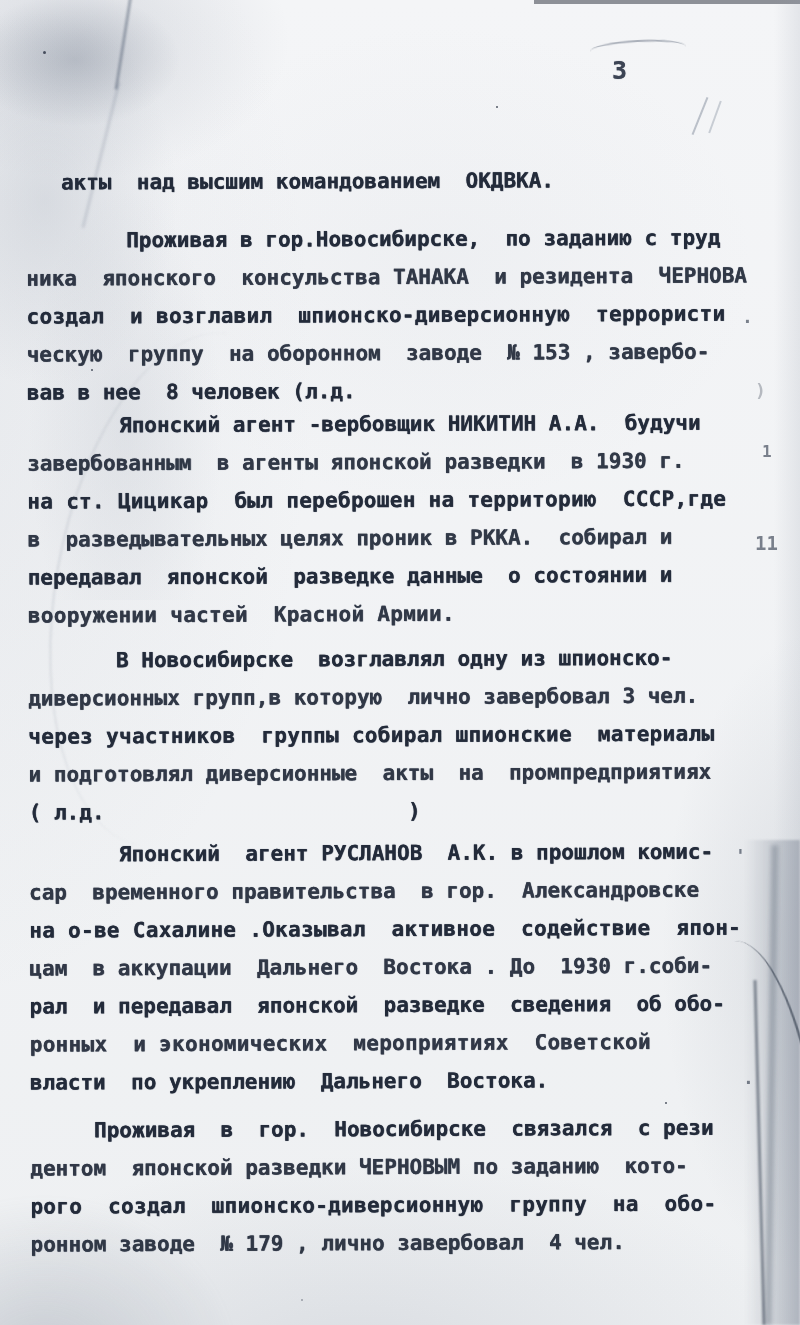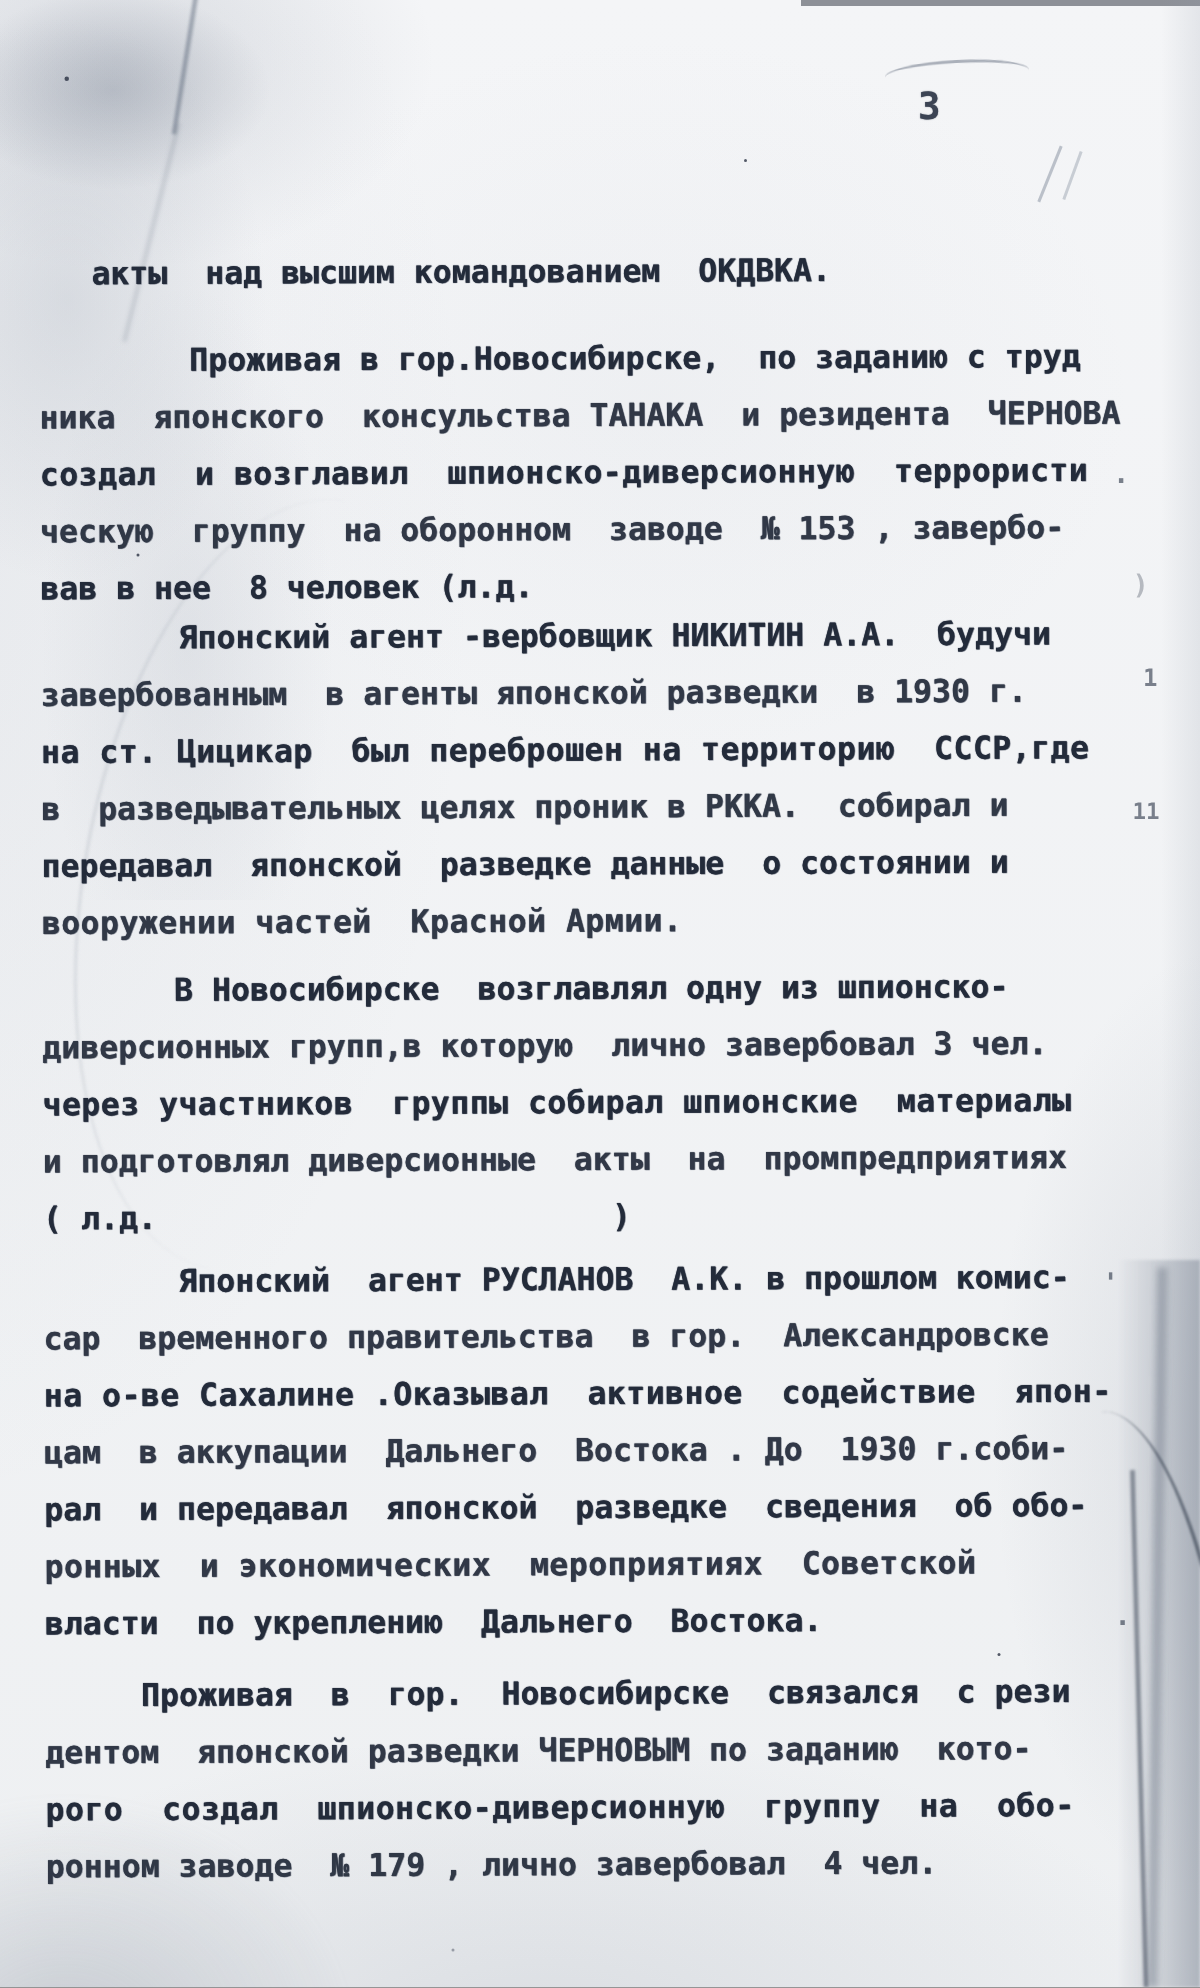--- a/index.html
+++ b/index.html
@@ -92,21 +92,21 @@
   <div class="speck" style="left:43px;top:51px;width:3px;height:3px;"></div>
   <div class="speck" style="left:496px;top:106px;width:2px;height:2px;"></div>
   <div class="speck" style="left:91px;top:369px;width:2px;height:2px;"></div>
   <div class="speck" style="left:665px;top:1102px;width:2px;height:2px;"></div>
   <div class="speck" style="left:419px;top:1246px;width:2px;height:2px;"></div>
   <div class="speck" style="left:301px;top:1299px;width:2px;height:2px;opacity:.5;"></div>
 
   <span class="frag" style="left:742px;top:306px;font-size:18px;">.</span>
   <span class="frag" style="left:755px;top:380px;font-size:18px;opacity:.5;">)</span>
   <span class="frag" style="left:762px;top:442px;font-size:16px;">1</span>
-  <span class="frag" style="left:755px;top:532px;font-size:15px;">11</span>
+  <span class="frag" style="left:755px;top:532px;font-size:19px;">11</span>
   <span class="frag" style="left:735px;top:845px;font-size:18px;">'</span>
   <span class="frag" style="left:743px;top:1072px;font-size:18px;">·</span>
 
   <div class="page-number">3</div>
 
   <div class="doc-text">
       <div class="paragraph para-header">
         <div class="line">акты  над высшим командованием  ОКДВКА.</div>
       </div>
       <div class="paragraph para-p1">

